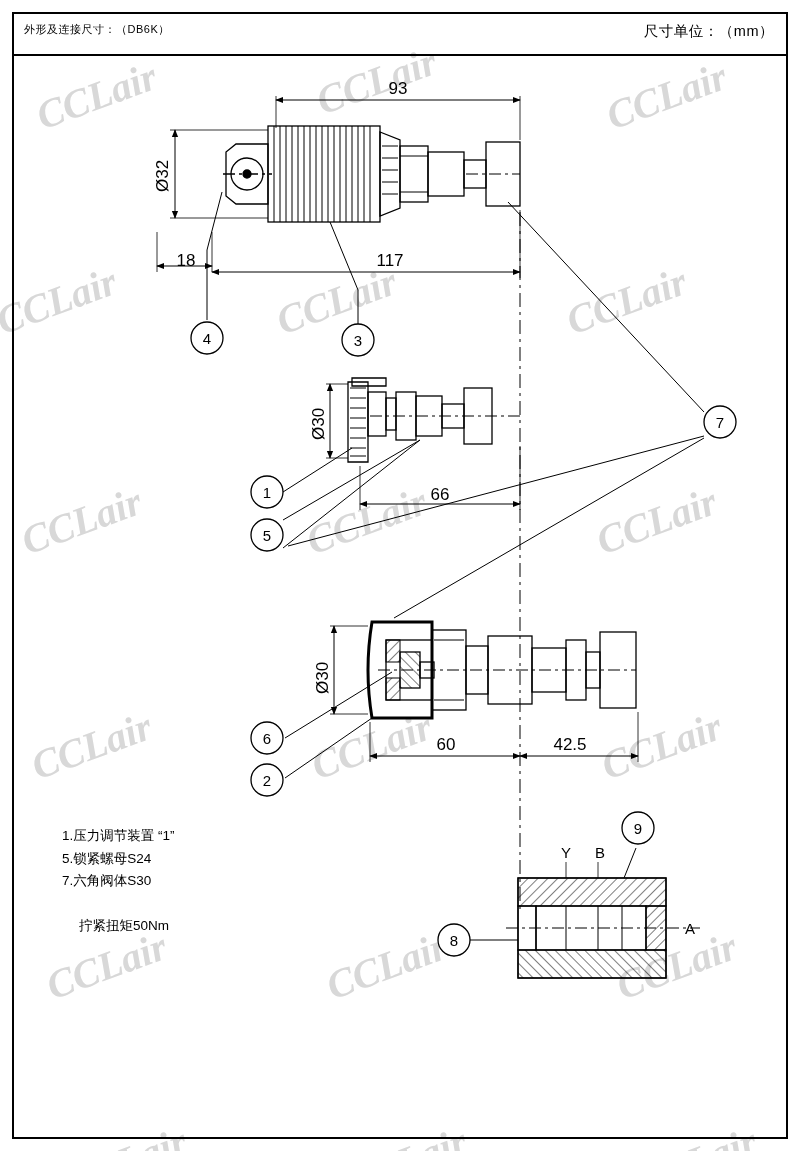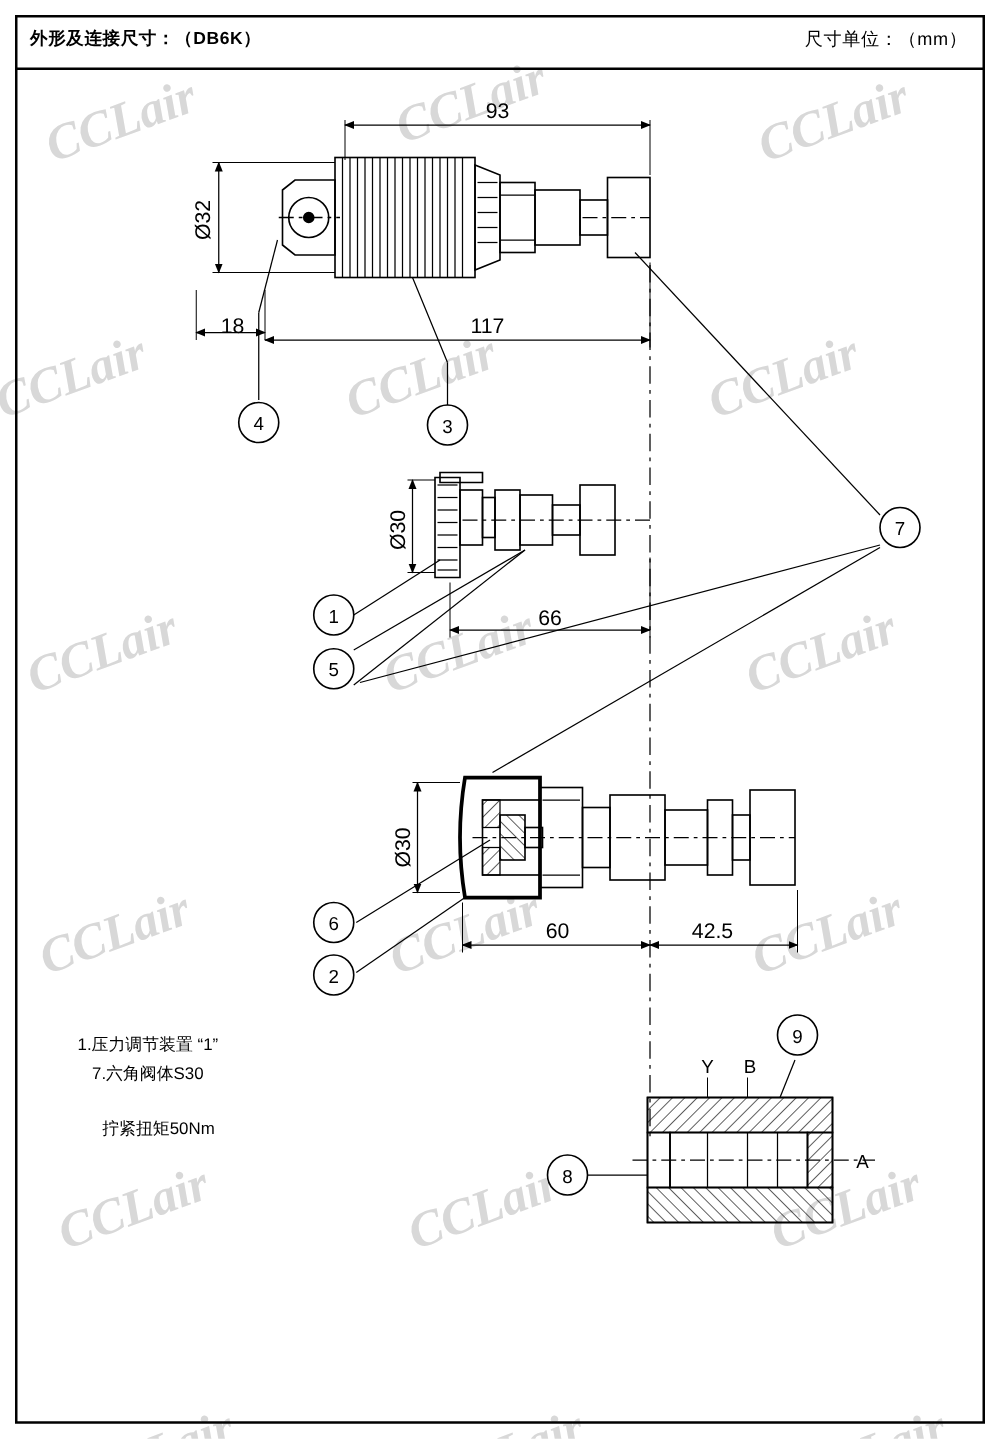--- a/index.html
+++ b/index.html
@@ -1,30 +1,30 @@
 <!DOCTYPE html>
 <html><head>
 <meta charset="utf-8">
 <style>
   html,body{margin:0;padding:0;background:#ffffff;}
   body{width:800px;height:1151px;font-family:"Liberation Sans","DejaVu Sans",sans-serif;color:#000;}
   #sheet{position:relative;width:800px;height:1151px;overflow:hidden;}
   .frame{position:absolute;left:12px;top:12px;width:776px;height:1127px;border:2px solid #000;box-sizing:border-box;}
   .hdr-rule{position:absolute;left:12px;top:54px;width:776px;height:0;border-top:2px solid #000;}
-  .hdr-left{position:absolute;left:24px;top:22px;font-size:14px;font-weight:bold;letter-spacing:.5px;}
+  .hdr-left{position:absolute;left:24px;top:22px;font-size:11px;font-weight:normal;letter-spacing:.5px;}
   .hdr-right{position:absolute;right:26px;top:22px;font-size:14.5px;font-weight:normal;letter-spacing:.5px;}
 
   .wm{position:absolute;font-family:"Liberation Serif","DejaVu Serif",serif;font-style:italic;font-weight:bold;
       color:#d8d8d8;font-size:40px;transform:rotate(-20deg);transform-origin:0 0;white-space:nowrap;
       user-select:none;pointer-events:none;}
 
   svg.dwg{position:absolute;left:0;top:0;width:800px;height:1151px;}
 
   .notes{position:absolute;left:62px;top:825px;font-size:13.5px;line-height:22.6px;}
-  .notes div{white-space:nowrap;text-align:center;}
+  .notes div{white-space:nowrap;}
   .notes .ind{padding-left:17px;margin-top:22px;}
 </style>
 </head>
 <body>
 
 <div id="sheet">
 
   <div id="wm-layer">
       <div class="wm" style="left: 30px; top: 95px;">CCLair</div>
       <div class="wm" style="left: 310px; top: 80px;">CCLair</div>
@@ -274,17 +274,18 @@
       </g>
       <g>
         <circle cx="454" cy="940" r="16" fill="#fff" stroke="#000" stroke-width="1.3"></circle>
         <text x="454" y="946" text-anchor="middle" font-size="15">8</text>
       </g>
     </g>
   </svg>
 
   <div class="notes" id="notes">
       <div>1.压力调节装置 “1”</div>
+      <div>5.锁紧螺母S24</div>
       <div>7.六角阀体S30</div>
       <div class="ind">拧紧扭矩50Nm</div>
     </div>
 
 </div>
 
 </body></html>

